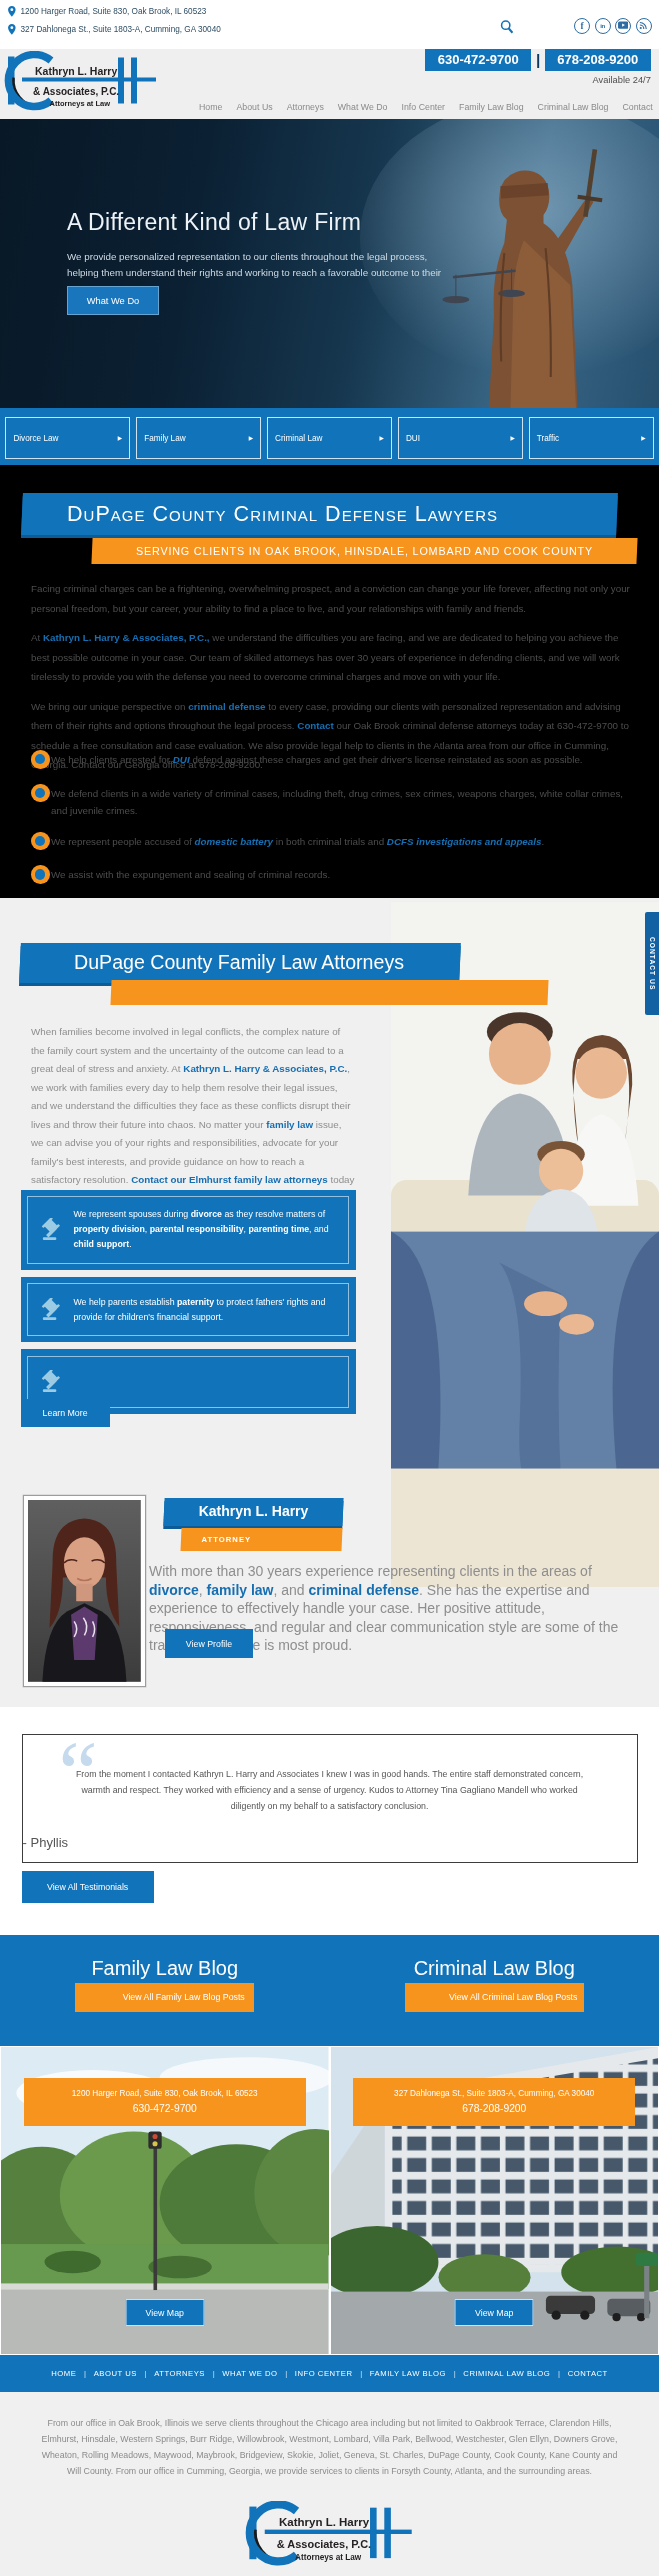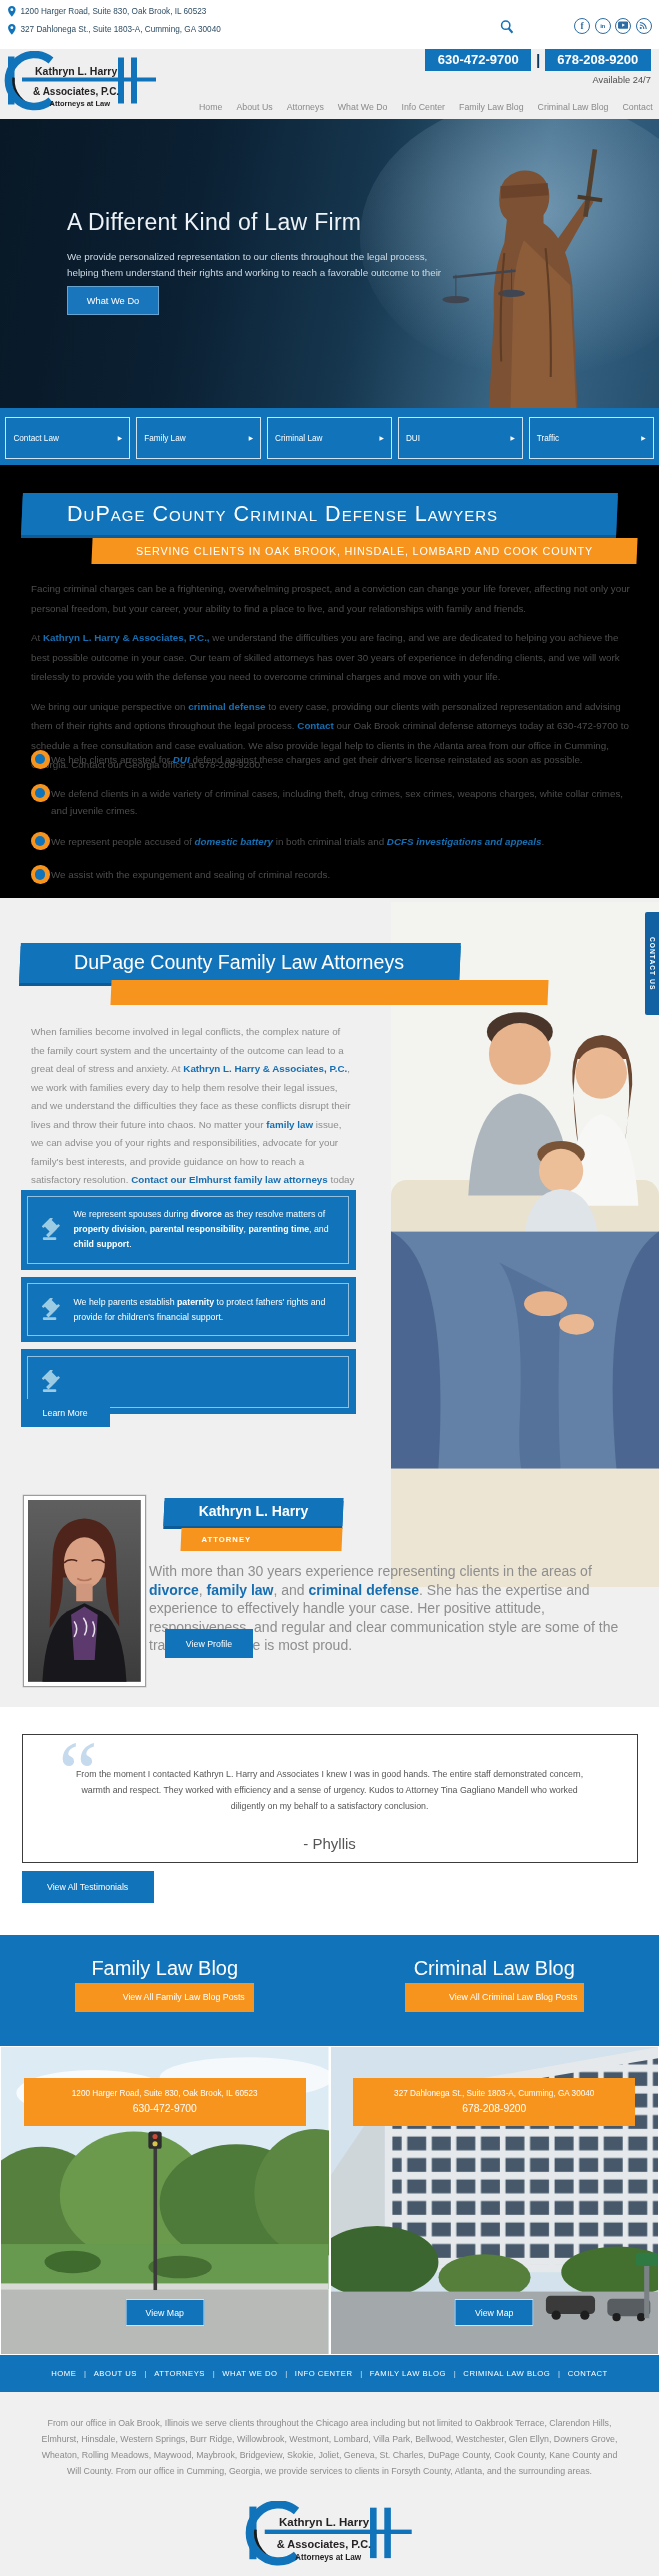--- a/index.html
+++ b/index.html
@@ -94,21 +94,21 @@
   .att-role .t { font-size: 7.7px; font-weight: bold; letter-spacing: 1px; line-height: 23px; padding-left: 20.6px; }
   .att-bio { position: absolute; left: 149px; top: 664px; width: 484px; font-size: 14px; line-height: 18.5px; color: #8e8e8e; }
   .profile-btn { position: absolute; left: 165px; top: 731px; width: 88px; height: 29px; }
 
   
   .testimonial { height: 228px; background: #fff; }
   .quote-box { position: absolute; left: 21.6px; width: 616px; top: 27px; height: 129px; border: 0.5px solid #3c3c3c; }
   .quote-mark { position: absolute; left: 36px; top: -10.3px; font-size: 88px; line-height: 1.1; color: #c5daed;
                 font-family: "Liberation Serif", serif; }
   .quote-text { position: relative; padding: 31px 41px 0; text-align: center; font-size: 8.8px; line-height: 16px; color: #555; }
-  .quote-author { text-align: center; margin-top: 20.6px; font-size: 15px; color: #555; }
+  .quote-author { margin-top: 20.6px; font-size: 13px; color: #555; }
   .viewall-btn { position: absolute; left: 21.6px; top: 164px; width: 132px; height: 32px; }
 
   
   .blogs { height: 111px; background: #1173b9; display: flex; }
   .blog-col { flex: 1; display: flex; flex-direction: column; align-items: center; }
   .blog-title { margin-top: 21.6px; font-size: 20px; font-weight: 400; color: #fff; }
   .blog-btn { margin-top: 3.1px; width: 179px; height: 29px; background: #f7941e; color: #fff; font-size: 8.8px;
               display: flex; align-items: center; justify-content: center; cursor: pointer; padding-left: 38px; }
 
   
@@ -239,21 +239,21 @@
     <path d="M340,260 Q330,360 334,470" stroke="#5e3c25" stroke-width="4" fill="none"></path>
     <path d="M420,250 Q432,370 430,500" stroke="#5e3c25" stroke-width="4" fill="none"></path>
   </svg>
   <h1 class="hero-title">A Different Kind of Law Firm</h1>
   <p class="hero-sub">We provide personalized representation to our clients throughout the legal process, helping them understand their rights and working to reach a favorable outcome to their case.</p>
   <div class="hero-cta">What We Do</div>
 </section>
 
 <section class="practice">
   <div class="pbox">
-    <span>Contact Law</span>
+    <span>Divorce Law</span>
     <span class="arr">▶</span>
   </div>
   <div class="pbox">
     <span>Family Law</span>
     <span class="arr">▶</span>
   </div>
   <div class="pbox">
     <span>Criminal Law</span>
     <span class="arr">▶</span>
   </div>

